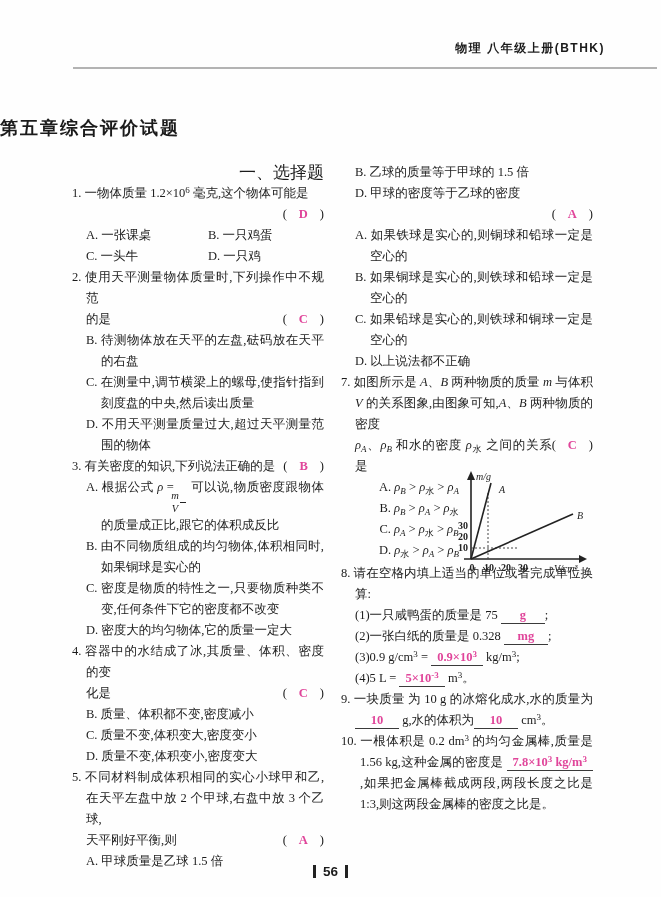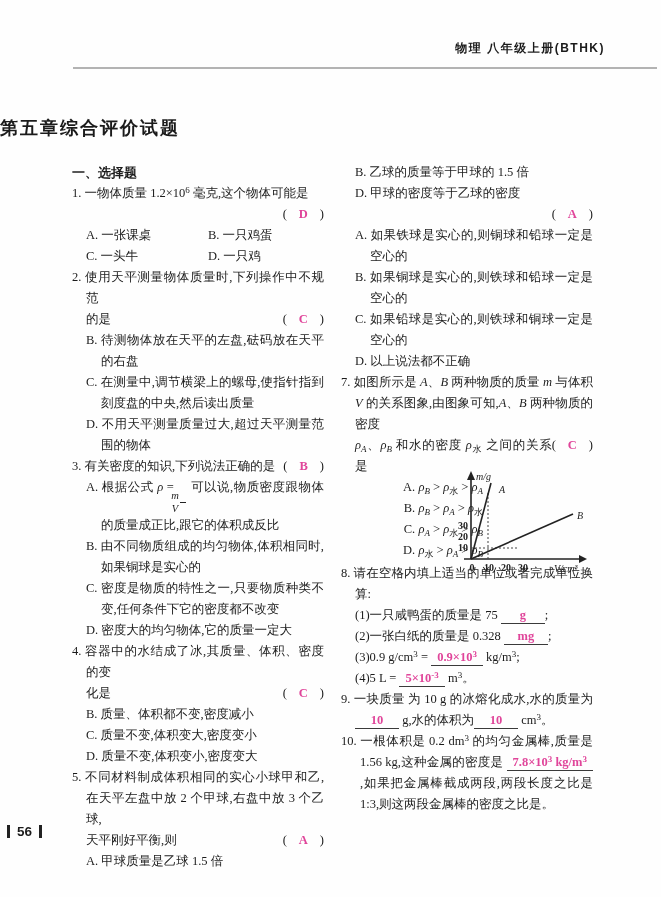--- a/index.html
+++ b/index.html
@@ -7,47 +7,47 @@
   body{background:#fefefe;color:#1b1b1b;position:relative;overflow:hidden;
        font-family:"Liberation Serif","DejaVu Serif",serif}
   .booklet{position:absolute;top:40px;right:56px;font-family:"Liberation Sans","DejaVu Sans",sans-serif;
            font-weight:bold;font-size:12px;letter-spacing:1.5px}
   .rule{position:absolute;top:67px;left:73px;right:4px;height:2px;background:#b3b3b3}
   .title{position:absolute;top:116px;left:0;width:100%;font-size:18px;font-weight:bold;
          font-family:"Liberation Sans","DejaVu Sans",sans-serif;letter-spacing:2px}
   .col{position:absolute;top:162px;width:252px;font-size:12.5px;line-height:21px;text-align:justify}
   .col-left{left:72px}
   .col-right{left:341px}
-  .sec{font-family:"Liberation Sans","DejaVu Sans",sans-serif;font-weight:bold;font-size:13px;text-align:left}
+  .sec{font-family:"Liberation Sans","DejaVu Sans",sans-serif;font-weight:normal;font-size:17px;text-align:right}
   .body{padding-left:14px;text-indent:-14px}
   .body.n10{padding-left:19px;text-indent:-19px}
   .row{display:flex;justify-content:space-between;align-items:baseline;padding-left:14px}
   .paren{display:inline-flex;gap:12px;white-space:nowrap}
   .ans{color:#e0459a;font-weight:bold}
   .opt{padding-left:29px;text-indent:-15px}
   .optgrid{display:grid;grid-template-columns:122px 1fr;padding-left:14px}
   .optgrid .opt{padding-left:15px;text-indent:-15px}
   .subline{padding-left:14px}
   .fill{color:#e0459a;border-bottom:1px solid #3a3a3a;display:inline-block;min-width:44px;
         text-align:center;padding:0 6px;text-indent:0;line-height:15px;vertical-align:baseline;font-weight:bold}
   sup,sub{font-size:9px;line-height:0}
   sup{vertical-align:4px}
   sub{vertical-align:-3px}
   i{font-style:italic}
   .frac{display:inline-flex;flex-direction:column;vertical-align:-8px;font-size:10.5px;line-height:12px;
         text-align:center;font-style:italic;margin:0 2px}
   .frac .ft{border-bottom:1px solid #222;padding:0 3px}
   .q7wrap{position:relative;padding-left:14px;min-height:86px}
   .q7opts{width:128px}
-  .q7opts .opt{padding-left:15px;text-indent:-15px;white-space:nowrap;text-align:right}
+  .q7opts .opt{padding-left:15px;text-indent:-15px;white-space:nowrap;text-align:center}
   .graph{position:absolute;right:-4px;top:-8px;width:146px;height:112px}
   .graph text{font-family:"Liberation Serif","DejaVu Serif",serif;fill:#222}
   .gtick{font-size:10px;font-weight:bold}
   .glab{font-size:10px;font-style:italic}
-  .footer{position:absolute;top:824px;left:0;width:100%;
+  .footer{position:absolute;top:864px;left:0;width:100%;text-align:center;
           font-family:"Liberation Sans","DejaVu Sans",sans-serif;font-weight:bold;font-size:13.5px}
   .fbar{display:inline-block;width:3px;height:13px;background:#222;margin:0 7px;vertical-align:-2px}
 </style>
 </head>
 <body>
 
 <div>
 
   <div class="booklet">物理 八年级上册(BTHK)</div>
   <div class="rule"></div>

